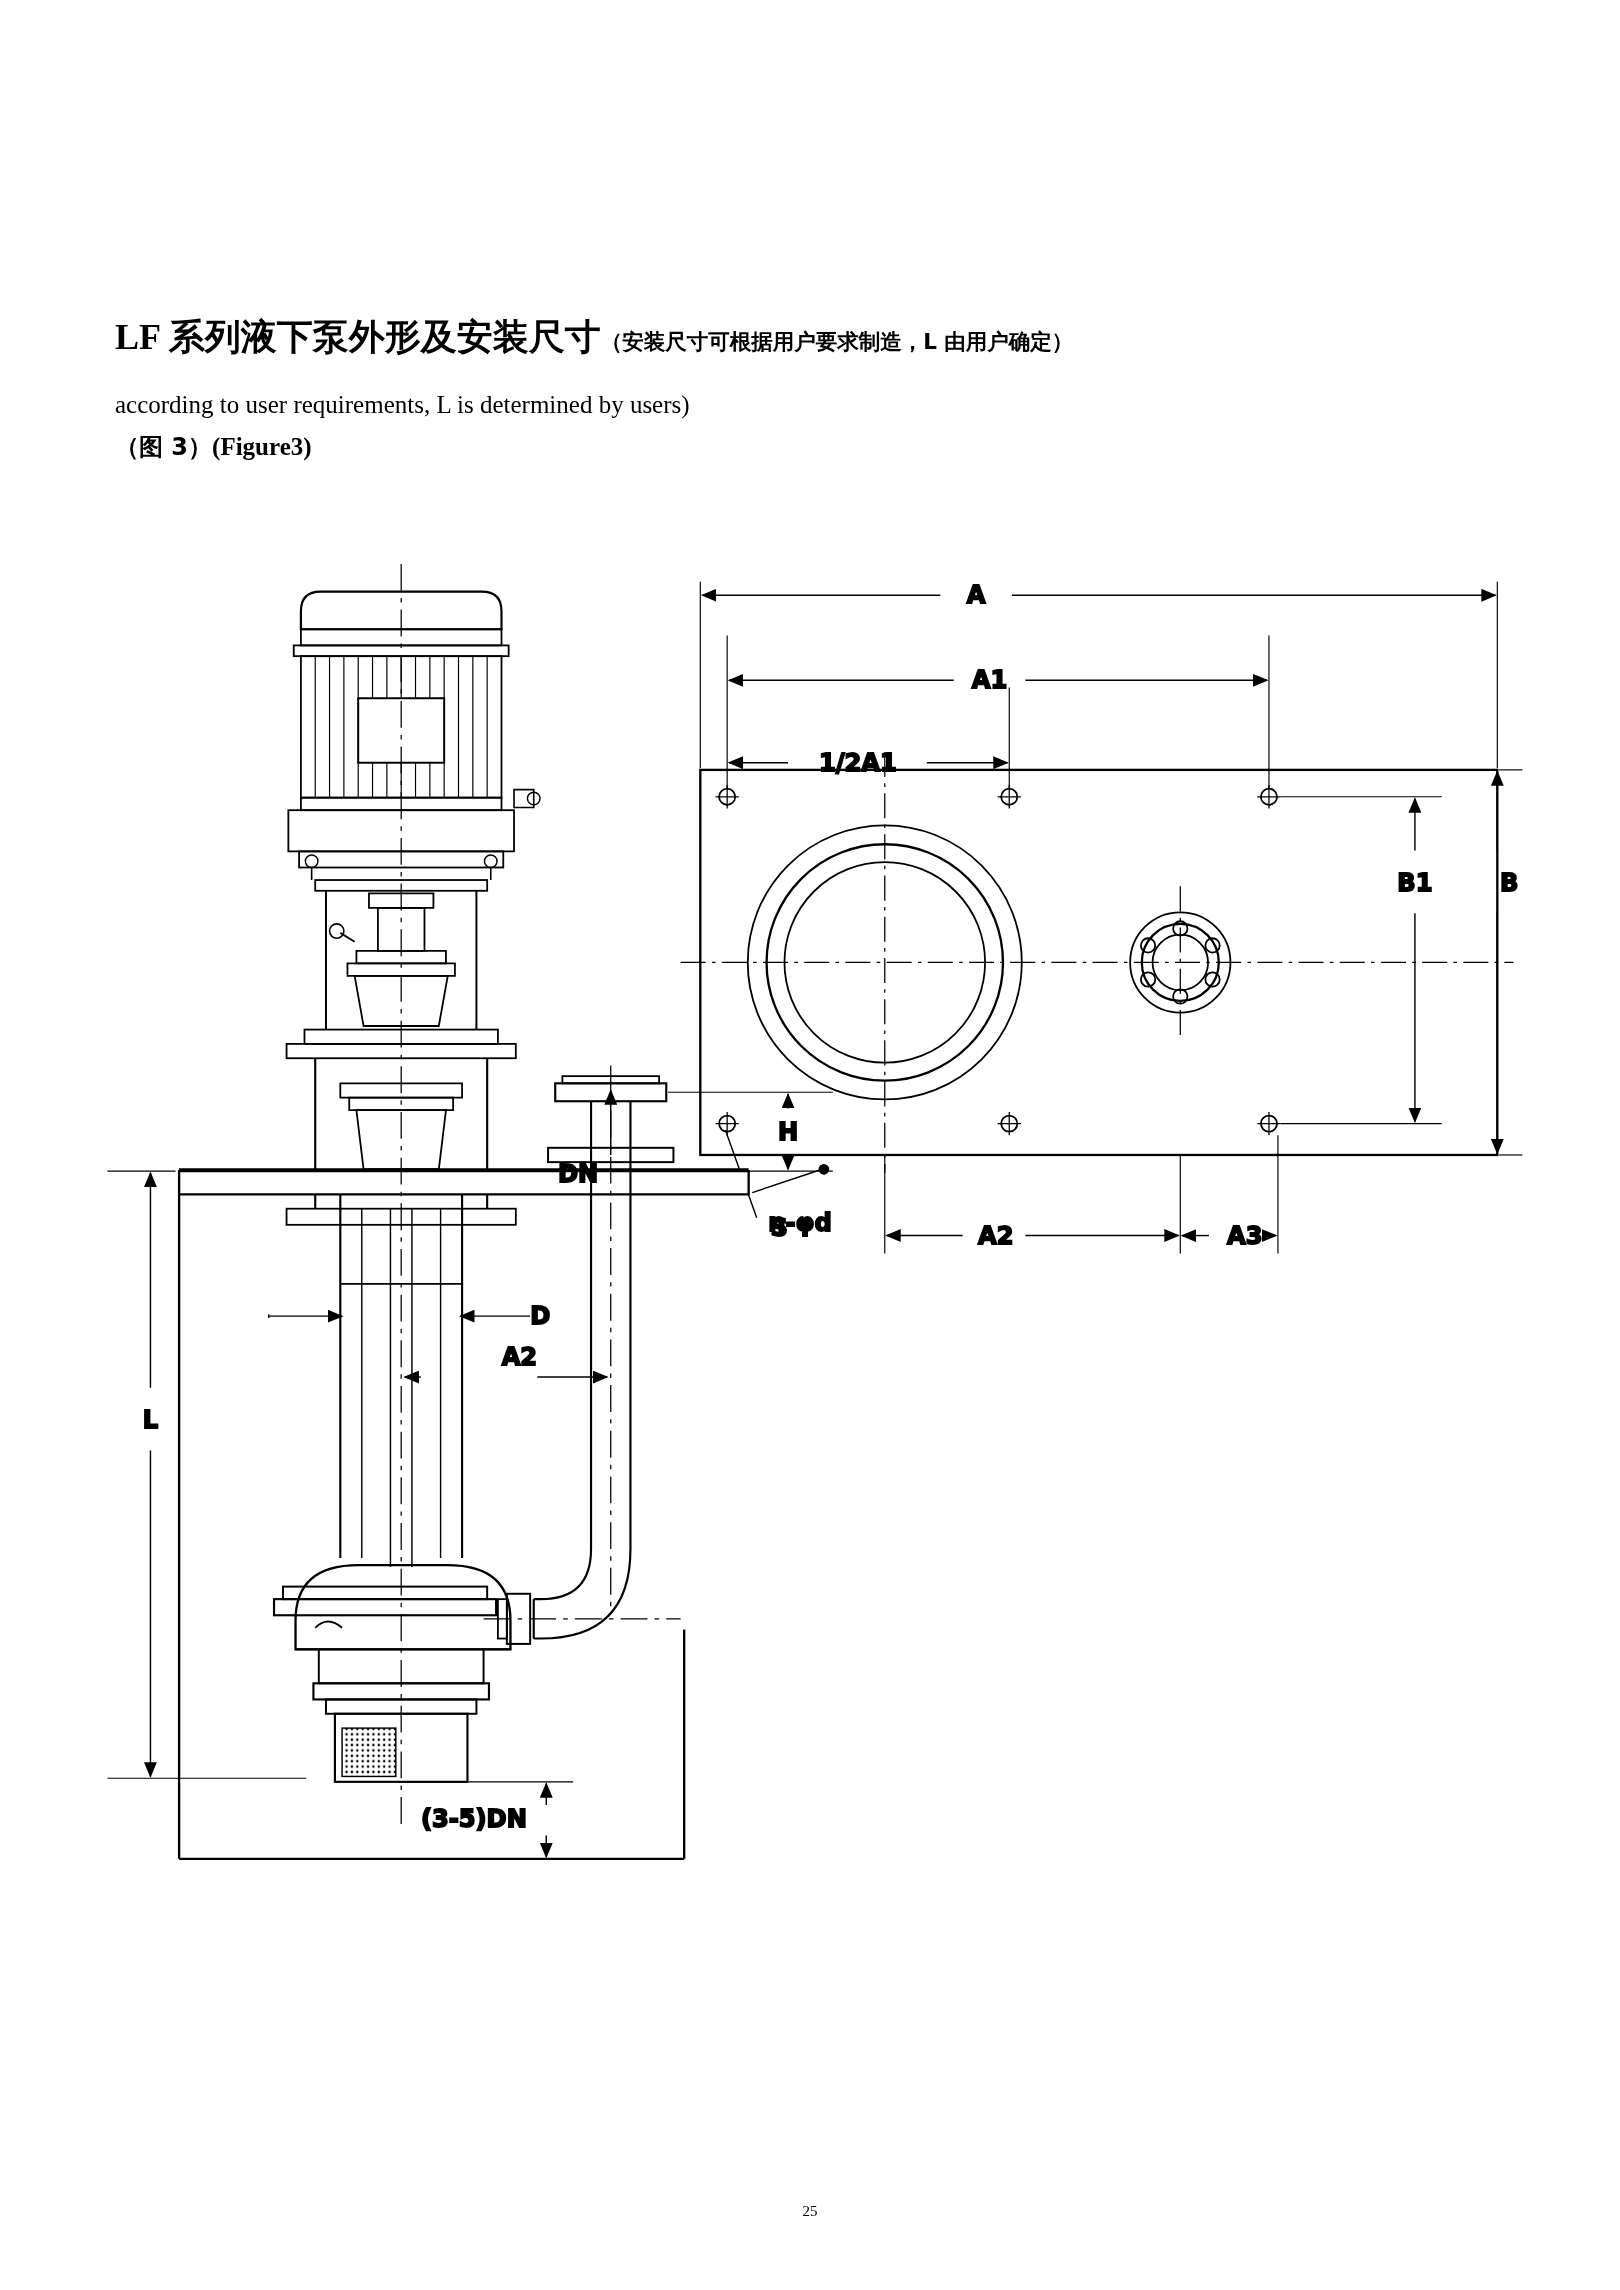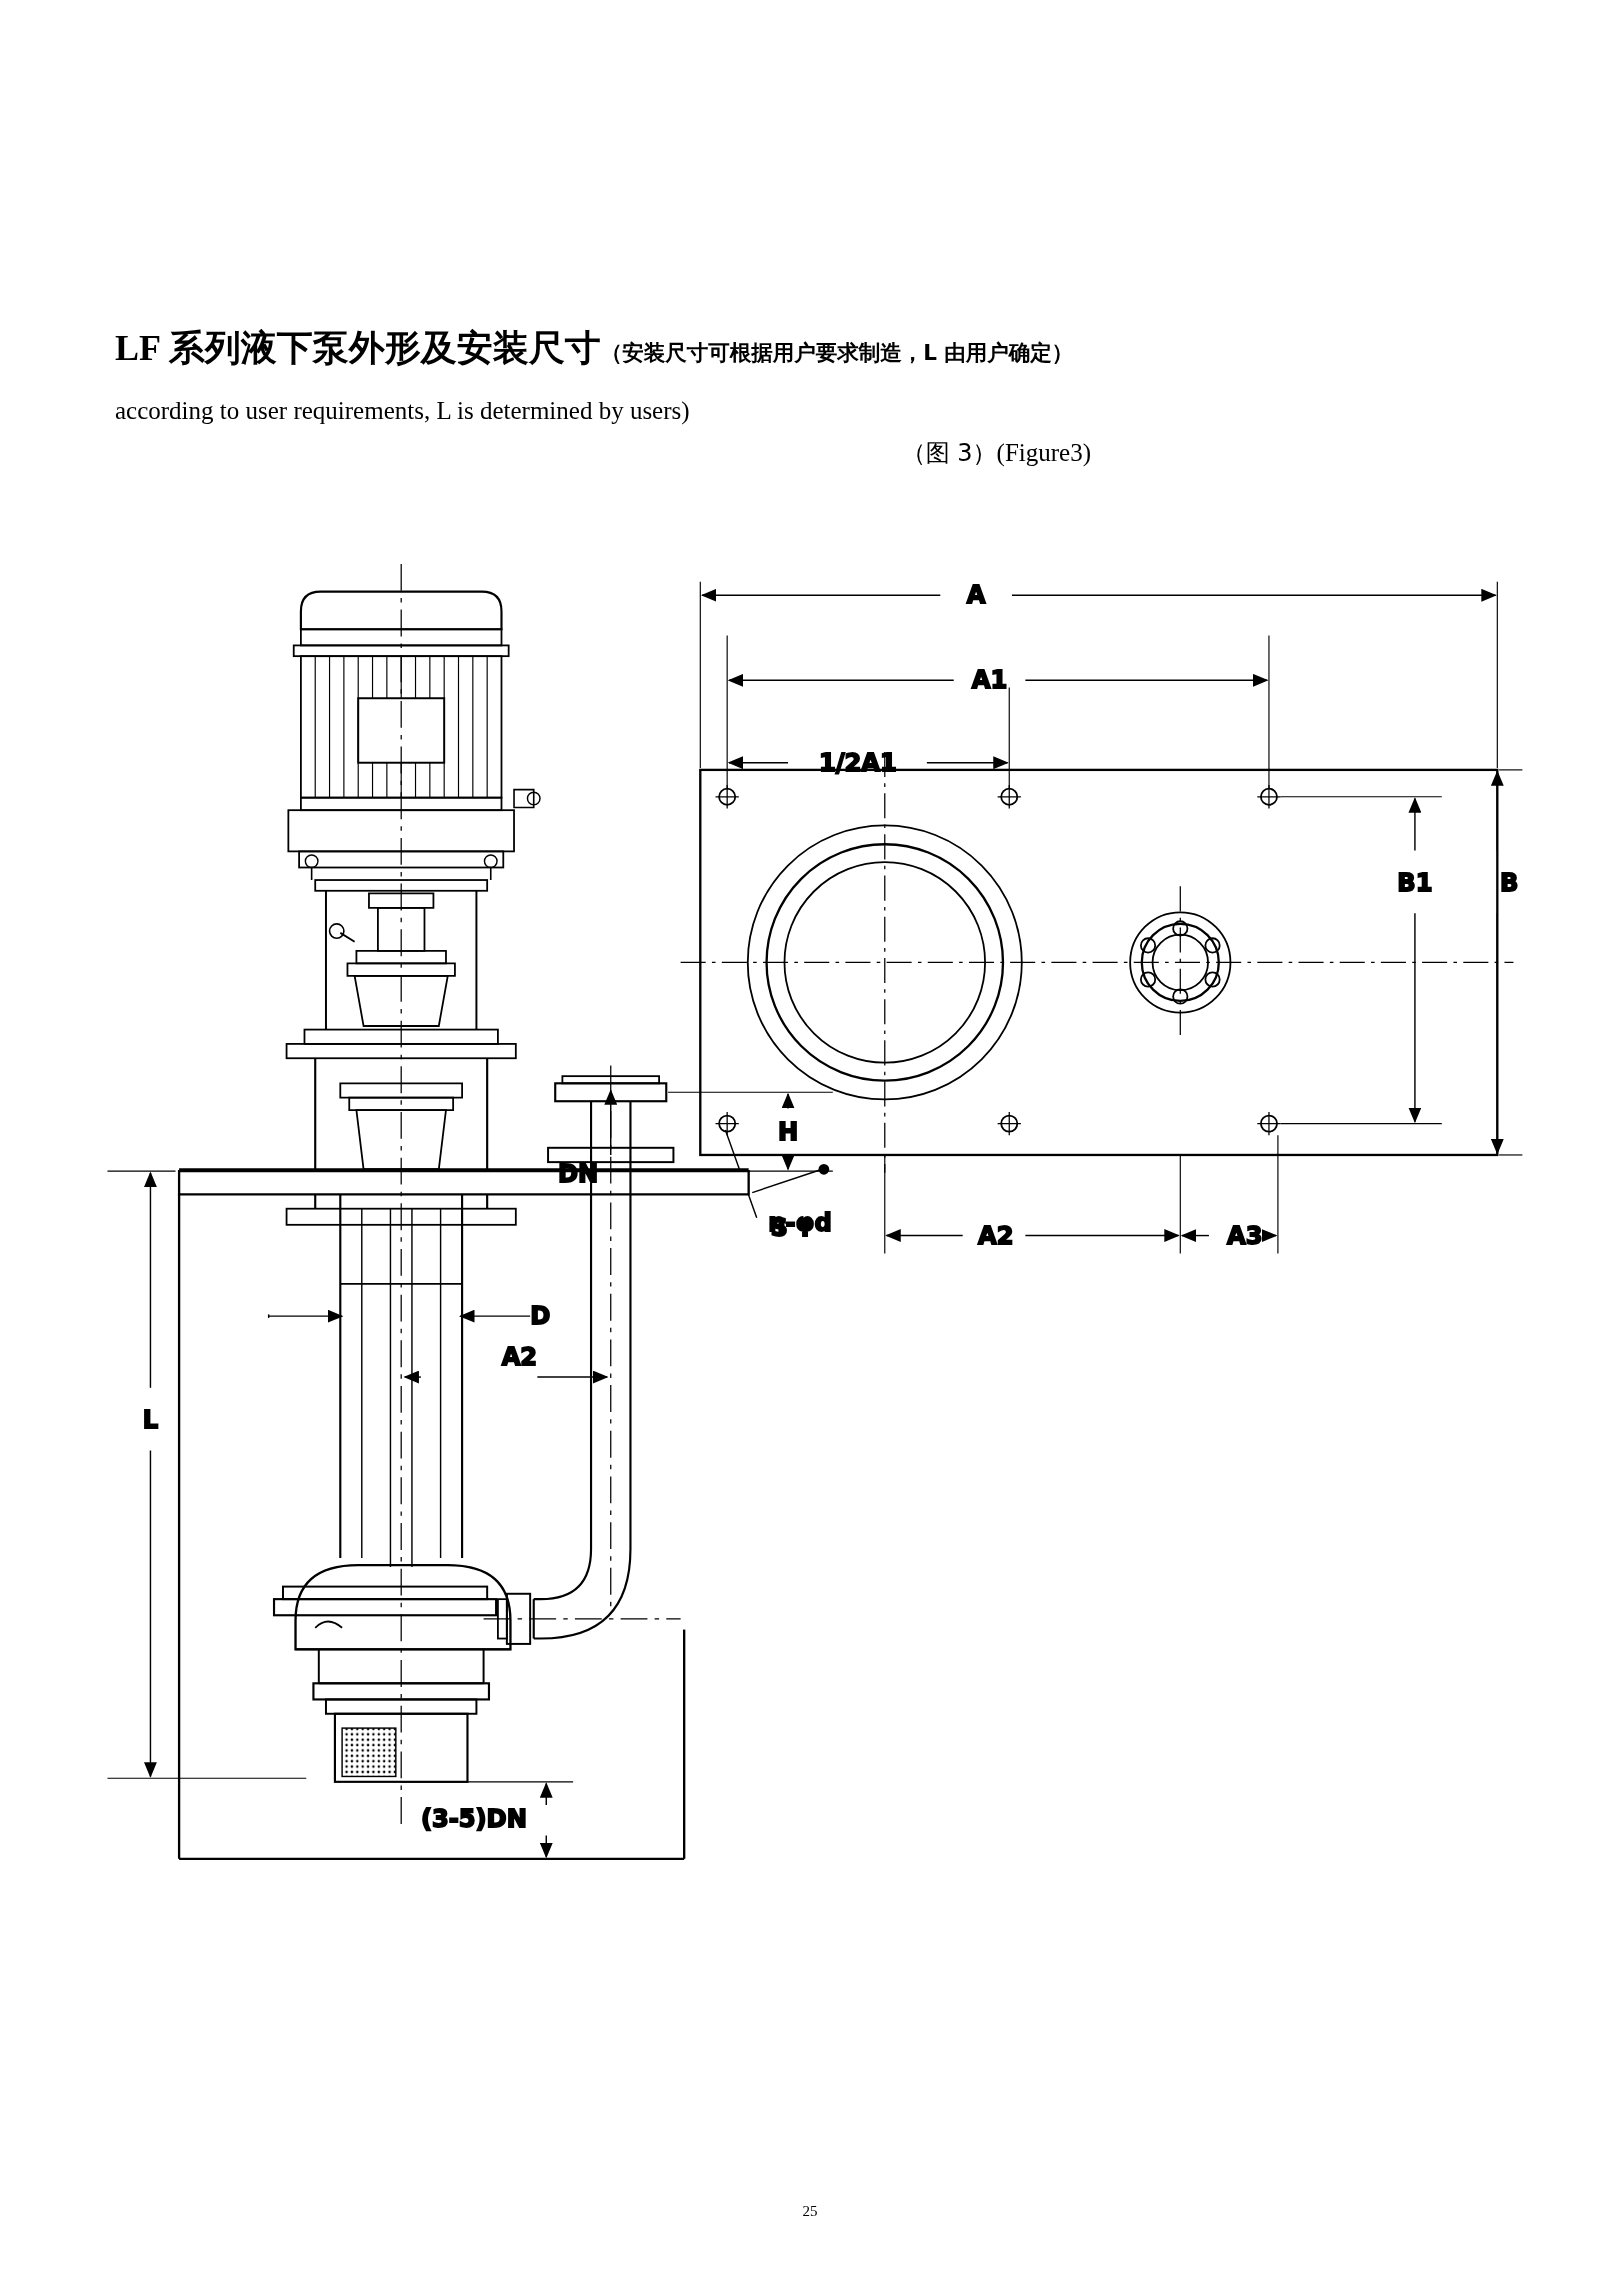--- a/index.html
+++ b/index.html
@@ -23,46 +23,45 @@
   .title-block {
     position: absolute;
     left: 115px;
     top: 313px;
     width: 1397px;
   }
   .title-main {
     font-family: "DejaVu Sans", sans-serif;
     font-weight: bold;
     font-size: 33px;
-    line-height: 39px;
+    line-height: 48px;
     letter-spacing: 0px;
     white-space: nowrap;
-    margin-top: 16px;
   }
   .title-main .lf {
     font-family: "Liberation Serif", serif;
     font-size: 36px;
   }
   .title-paren {
     font-family: "DejaVu Sans", sans-serif;
     font-weight: bold;
     font-size: 21.5px;
   }
   .subtitle-en {
     margin-top: 19.7px;
     font-family: "Liberation Serif", serif;
     font-size: 25px;
     line-height: 38px;
   }
   .figure-label {
     margin-top: 7.2px;
-    text-align: right;
+    text-align: left;
     width: 976px;
     font-size: 24px;
-    font-weight: normal;
+    font-weight: bold;
     font-family: "DejaVu Sans", sans-serif;
   }
   .figure-label .lat {
     font-family: "Liberation Serif", serif;
     font-size: 25px;
   }
   
   .drawing {
     position: absolute;
     left: 0;

